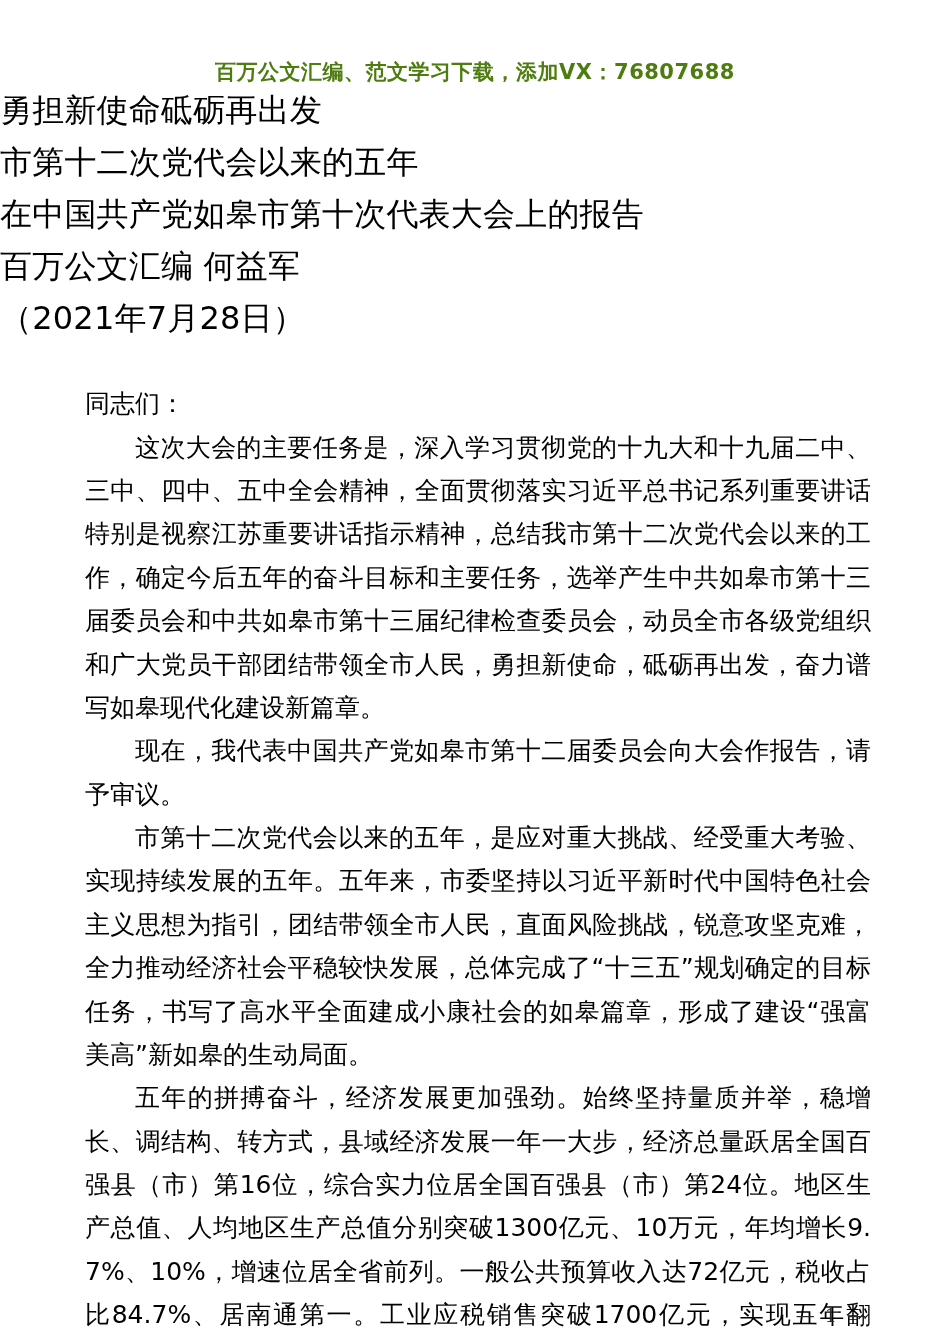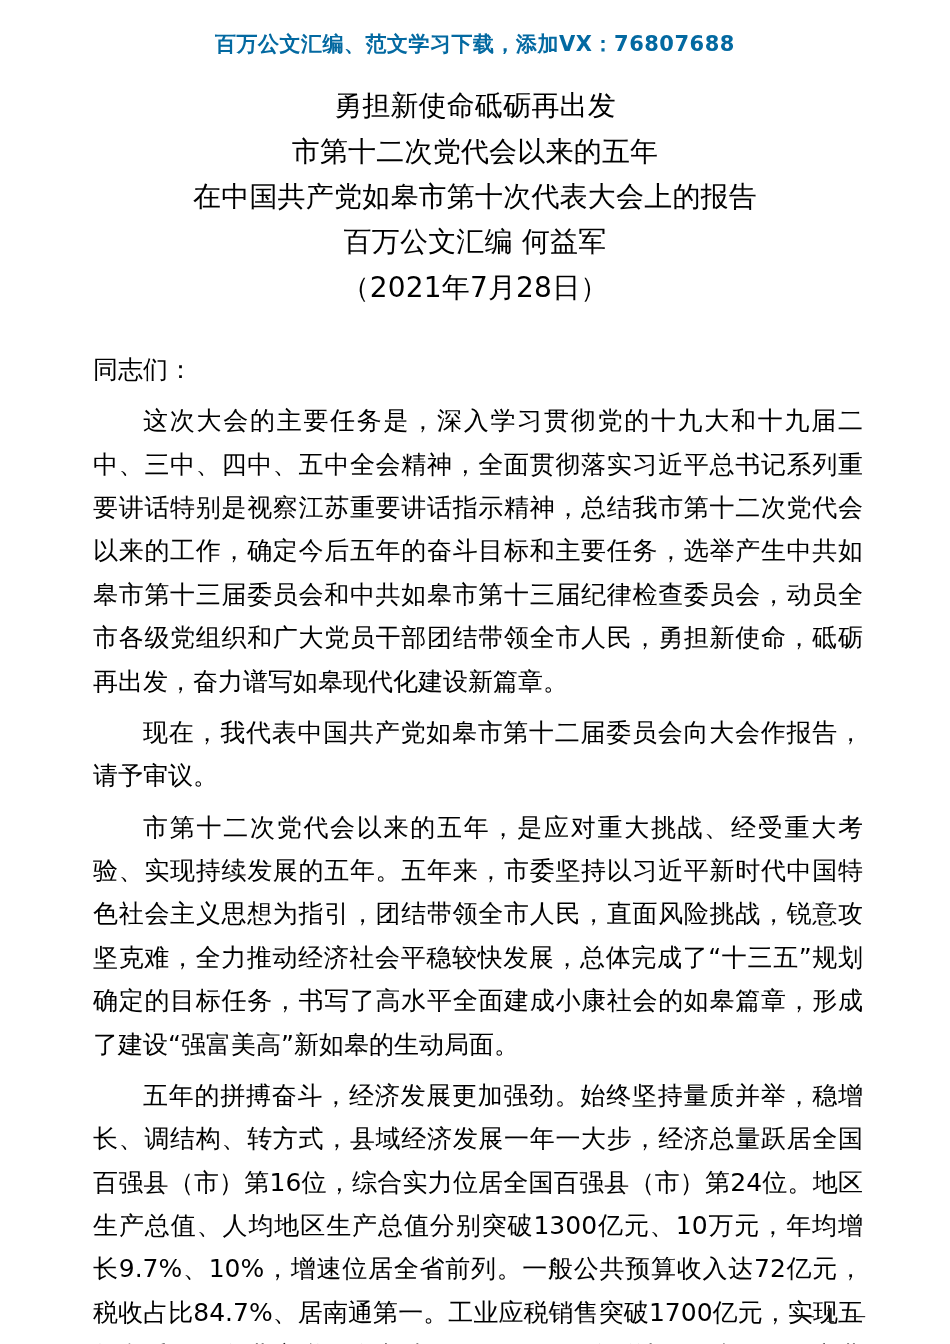--- a/index.html
+++ b/index.html
@@ -24,47 +24,45 @@
     box-sizing: border-box;
     padding: 0;
   }
 
   
   .promo-header {
     text-align: center;
     font-size: 21px;
     font-weight: 700;
     letter-spacing: 0.5px;
-    color: #0369a1;
-    padding-top: 32px;
+    color: #4d7c0f;
+    padding-top: 60px;
     line-height: 1.2;
     white-space: nowrap;
   }
 
   
   .title-block {
-    text-align: center;
-    margin-top: 26px;
-    font-size: 28px;
+    font-size: 32px;
     font-weight: 400;
     line-height: 1.62;
     letter-spacing: 0.2px;
   }
   .title-line {
     display: block;
     white-space: nowrap;
   }
   .body-inner {
     width: 786px;
     margin-left: 85px;
     margin-top: 38px;
   }
 
   p.para {
-    margin: 8px;
+    margin: 0;
     font-size: 25px;
     line-height: 1.735;
     text-align: justify;
     text-justify: inter-ideograph;
     letter-spacing: 0;
     word-break: break-all;
   }
   p.indent2 {
     text-indent: 2em;
   }

